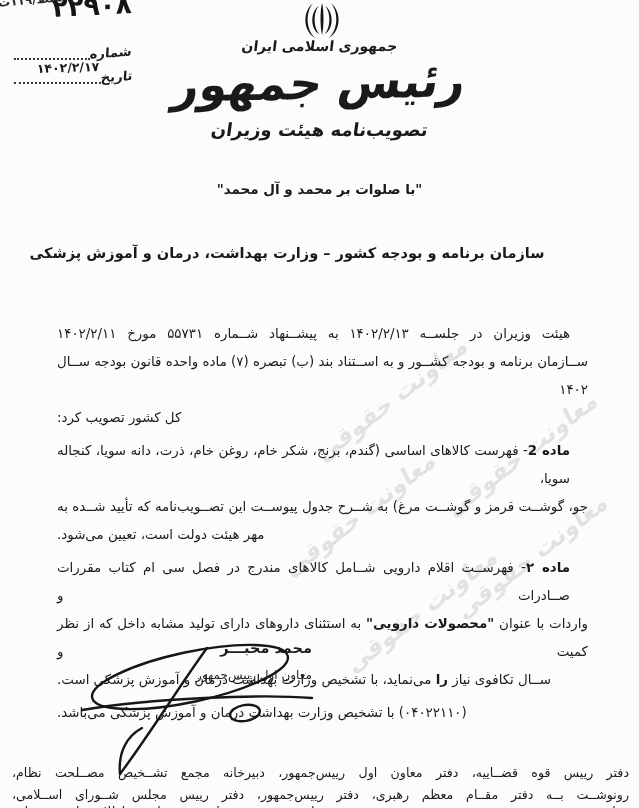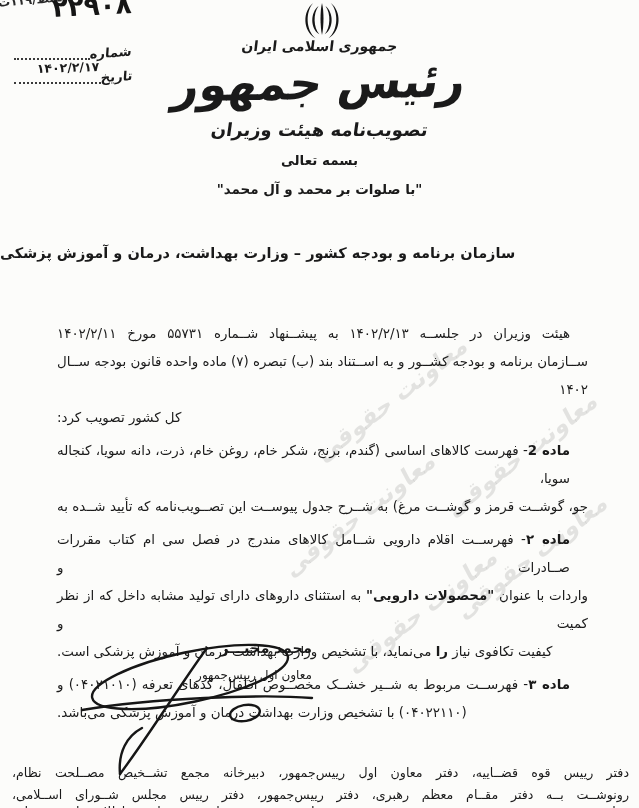--- a/index.html
+++ b/index.html
@@ -42,21 +42,21 @@
   .hdr-center{left:0;width:639px;text-align:center;}
   .country{top:38px;font-size:14px;font-weight:700;transform:skewX(-7deg);}
   .office{
     top:54px;font-size:44px;font-weight:700;line-height:58px;
     transform:skewX(-9deg) scale(1.04,1.06) rotate(-1deg);
     letter-spacing:-1px;
   }
   .doc-type{top:117px;font-size:18px;font-weight:700;line-height:26px;transform:skewX(-8deg);}
   .besmellah{top:152px;font-size:13.5px;font-weight:700;}
   .salutation{top:181px;font-size:13.5px;font-weight:700;}
-  .addressees{top:237px;left:0;width:574px;text-align:left;font-size:14.5px;font-weight:700;line-height:33px;}
+  .addressees{top:237px;left:0;width:574px;text-align:center;font-size:14.5px;font-weight:700;line-height:33px;}
   
   .body-block{top:320px;left:57px;right:51px;font-size:13.4px;}
   .para{margin:0 0 5px 0;}
   .line{line-height:28px;min-height:28px;}
   .jl{text-align:justify;text-align-last:justify;}
   .rl{text-align:left;}
   .ind{padding-right:18px;}
   .line b{font-weight:700;}
   
   .wm{
@@ -107,44 +107,43 @@
       <path d="M34.5 13 C45 21 46 42 33.5 50 C41 41.5 42 23 34.5 13 Z"></path>
       <path d="M18.5 9 C4.5 20 4.5 45 21.5 55 C8.5 44 8.5 20 18.5 9 Z"></path>
       <path d="M41.5 9 C55.5 20 55.5 45 38.5 55 C51.5 44 51.5 20 41.5 9 Z"></path>
     </g>
     <path d="M20 4 q5 -6 10 -1 q5 -5 10 1" fill="none" stroke="#151515" stroke-width="2.4" stroke-linecap="round"></path>
   </svg>
 
   <div class="abs hdr-center country">جمهوری اسلامی ایران</div>
   <div class="abs hdr-center office">رئیس جمهور</div>
   <div class="abs hdr-center doc-type">تصویب‌نامه هیئت وزیران</div>
-  <div class="abs hdr-center besmellah">بسمه تعالی</div>
   <div class="abs hdr-center salutation">"با صلوات بر محمد و آل محمد"</div>
 
   <div class="abs addressees">
     <div>سازمان برنامه و بودجه کشور – وزارت بهداشت، درمان و آموزش پزشکی</div>
   </div>
 
   <div class="abs body-block">
     <div class="para">
       <div class="line jl ind"><span>هیئت وزیران در جلســه ۱۴۰۲/۲/۱۳ به پیشــنهاد شــماره ۵۵۷۳۱ مورخ ۱۴۰۲/۲/۱۱</span></div>
       <div class="line jl"><span>ســازمان برنامه و بودجه کشــور و به اســتناد بند (ب) تبصره (۷) ماده واحده قانون بودجه ســال ۱۴۰۲</span></div>
       <div class="line rl"><span>کل کشور تصویب کرد:</span></div>
     </div>
     <div class="para">
       <div class="line jl ind"><b>ماده 2</b><span>- فهرست کالاهای اساسی (گندم، برنج، شکر خام، روغن خام، ذرت، دانه سویا، کنجاله سویا،</span></div>
       <div class="line jl"><span>جو، گوشــت قرمز و گوشــت مرغ) به شــرح جدول پیوســت این تصــویب‌نامه که تأیید شــده به</span></div>
+      <div class="line rl"><span>مهر هیئت دولت است، تعیین می‌شود.</span></div>
     </div>
     <div class="para">
       <div class="line jl ind"><b>ماده ۲</b><span>- فهرســت اقلام دارویی شــامل کالاهای مندرج در فصل سی ام کتاب مقررات صــادرات و</span></div>
       <div class="line jl"><span>واردات با عنوان </span><b>"محصولات دارویی"</b><span> به استثنای داروهای دارای تولید مشابه داخل که از نظر کمیت و</span></div>
-      <div class="line rl"><span>کیفیت تکافوی نیاز </span><b>را</b><span> می‌نماید، با تشخیص وزارت بهداشت درمان و آموزش پزشکی است.</span></div>
+      <div class="line rl"><span>ســال تکافوی نیاز </span><b>را</b><span> می‌نماید، با تشخیص وزارت بهداشت درمان و آموزش پزشکی است.</span></div>
     </div>
     <div class="para">
-      <div class="line jl ind"><b>ماده ۳</b><span>- فهرســت مربوط به شــیر خشــک مخصــوص اطفال، کدهای تعرفه (۰۴۰۲۱۰۱۰) و</span></div>
       <div class="line rl"><span>(۰۴۰۲۲۱۱۰) با تشخیص وزارت بهداشت درمان و آموزش پزشکی می‌باشد.</span></div>
     </div>
   </div>
 
   <svg class="abs sig-svg" width="252" height="140" viewBox="0 0 252 140">
     <g fill="none" stroke="#161616" stroke-width="2.4" stroke-linecap="round">
       <ellipse cx="118" cy="35" rx="100" ry="25" transform="rotate(-12 118 35)"></ellipse>
       <path d="M10 68 C80 56 190 52 240 56"></path>
       <path d="M135 6 C110 40 78 92 48 132"></path>
       <path d="M48 132 C46 110 55 94 70 86"></path>

